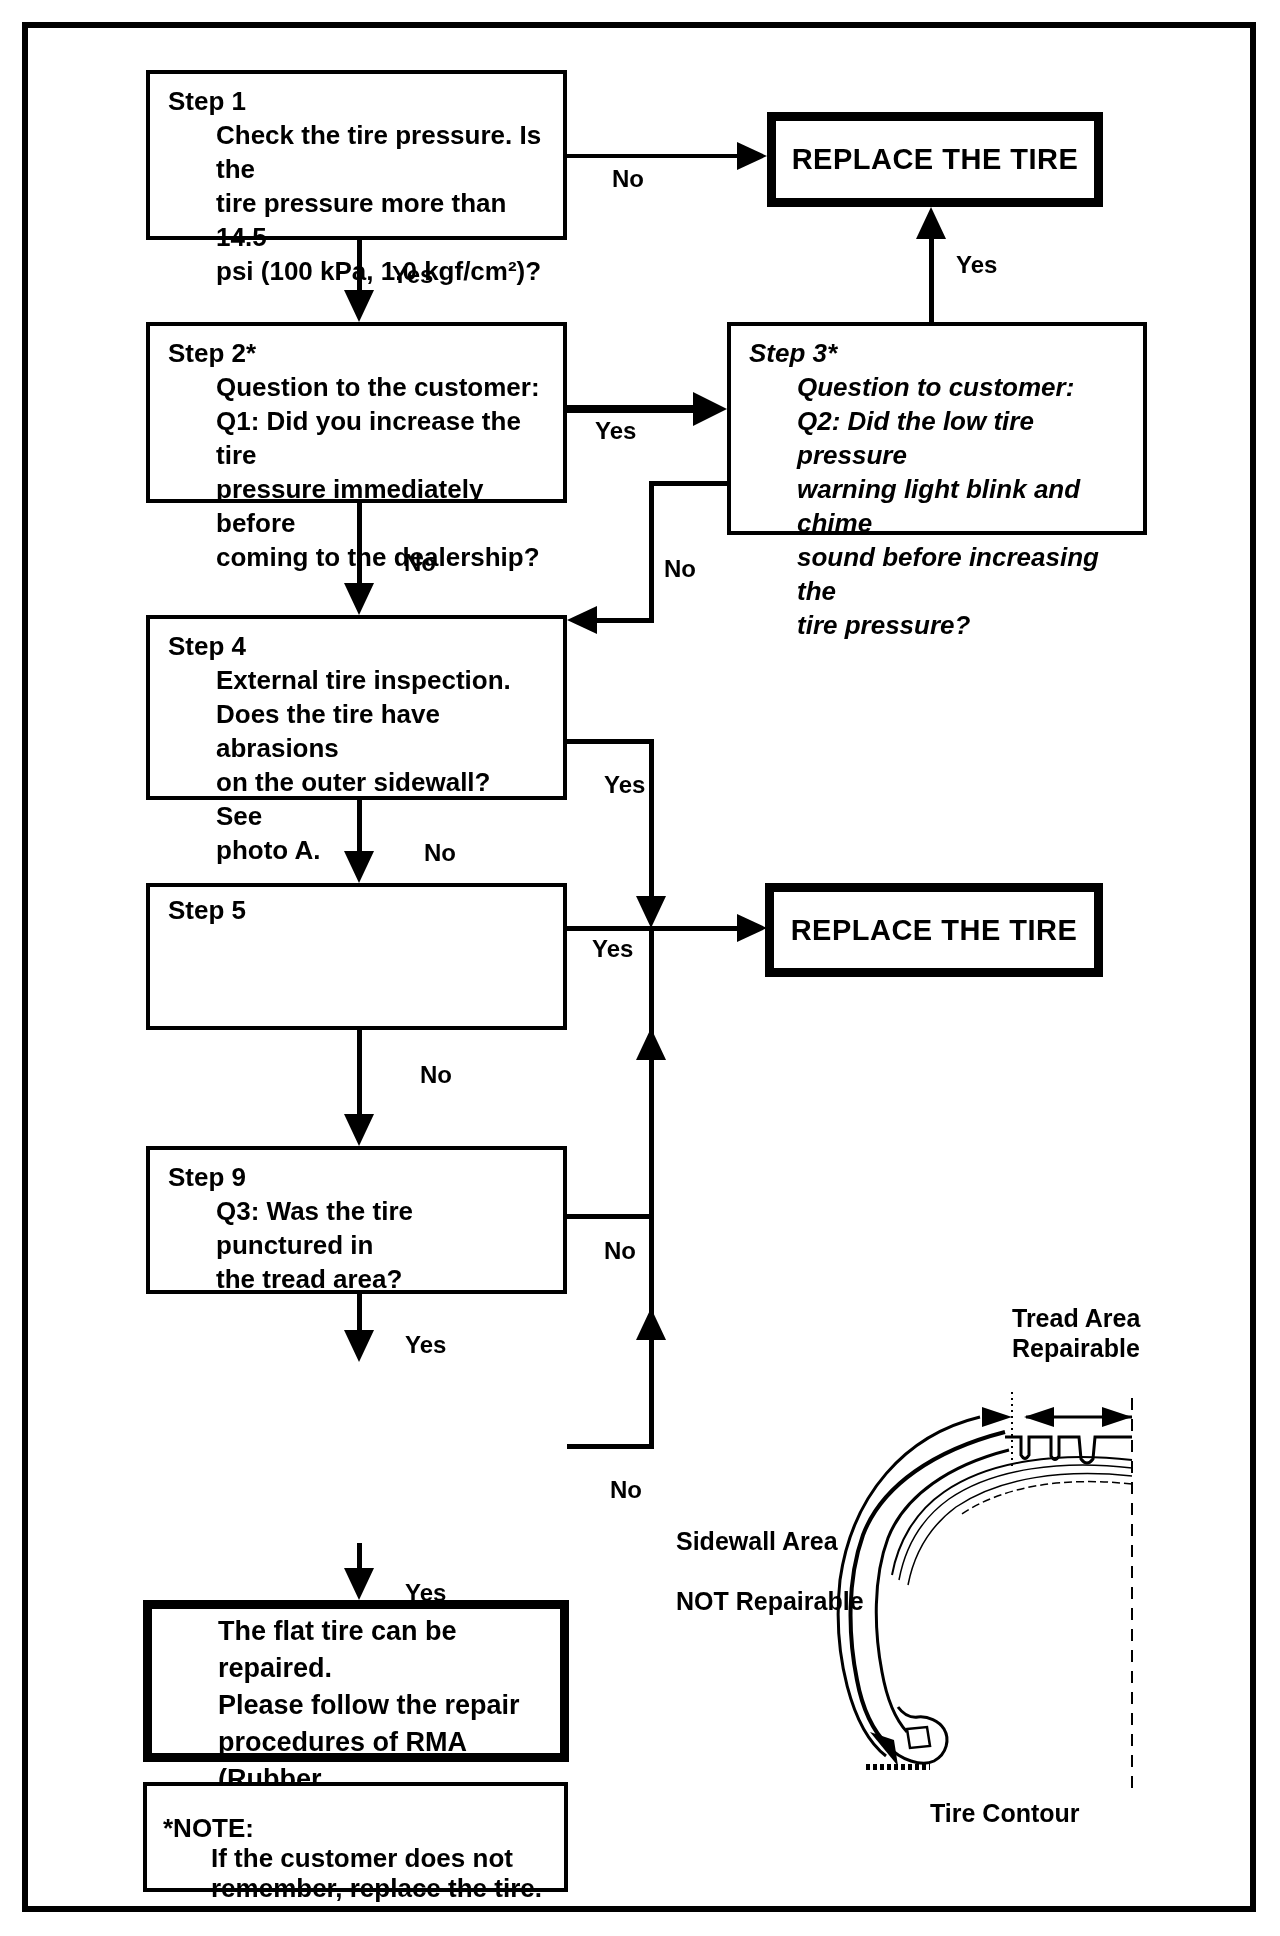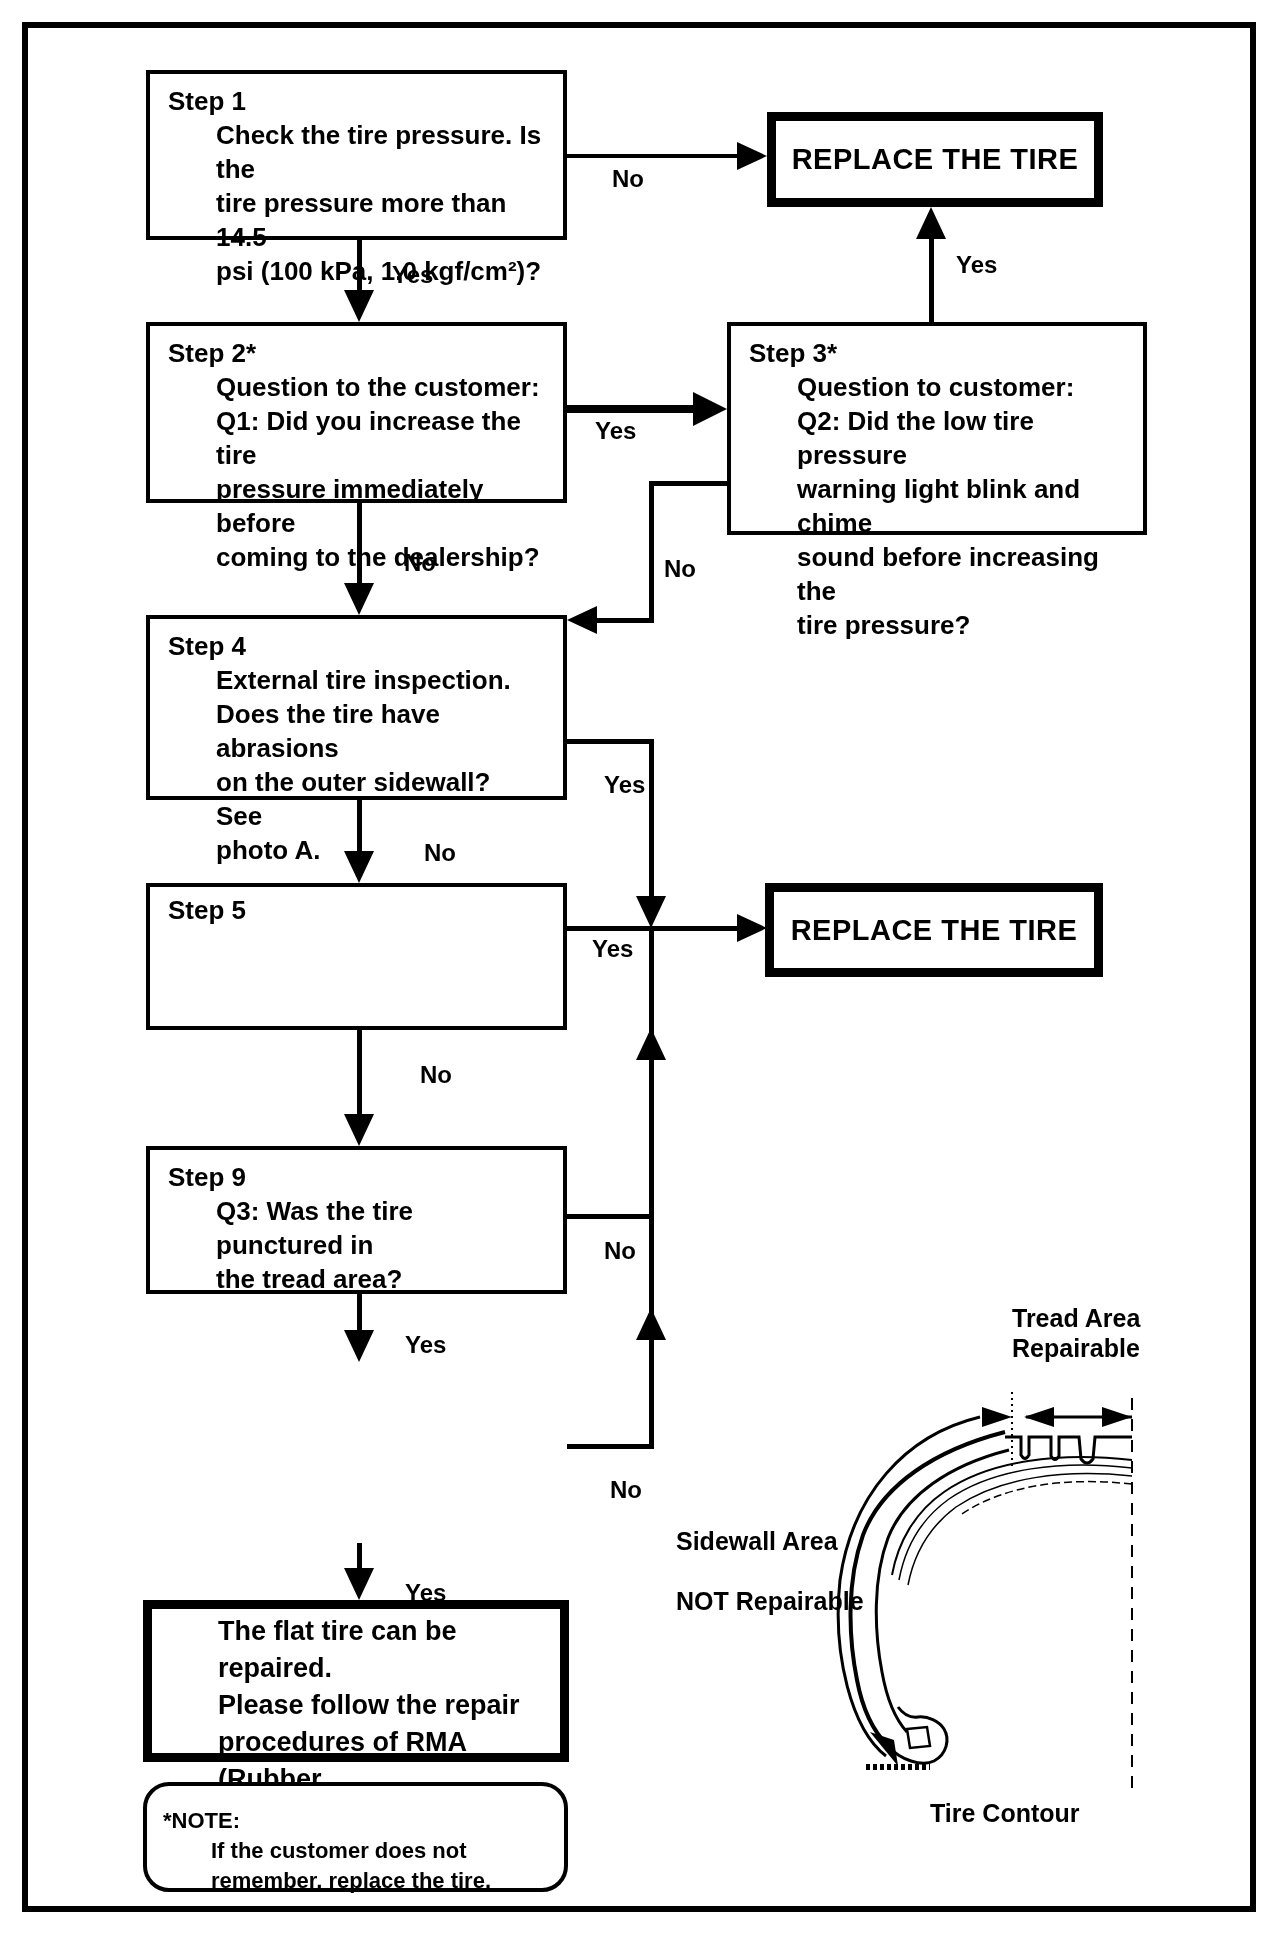--- a/index.html
+++ b/index.html
@@ -6,21 +6,21 @@
   .page{position:relative;width:1280px;height:1936px;background:#fff;overflow:hidden;
         font-family:"Liberation Sans","DejaVu Sans",sans-serif;font-weight:700;color:#000;}
   .frame{position:absolute;left:22px;top:22px;width:1222px;height:1878px;border:6px solid #000;}
   .box{position:absolute;border:4px solid #000;background:#fff;box-sizing:border-box;
        padding:10px 20px 6px 18px;font-size:26px;line-height:34px;}
   .box-title{display:block;}
   .box-body{display:block;white-space:pre-line;margin-left:48px;}
   .thick{border-width:9px;}
   .replace-box{position:absolute;border:9px solid #000;background:#fff;box-sizing:border-box;
        display:flex;align-items:center;justify-content:center;font-size:29px;letter-spacing:.5px;}
-  .note-box{font-size:22px;line-height:30px;padding:20px 16px;border-radius:26px;}
+  .note-box{font-size:26px;line-height:30px;padding:27px 16px;}
   .hline,.vline{position:absolute;background:#000;}
   .lbl{position:absolute;font-size:24px;line-height:26px;white-space:pre;}
   .arr{position:absolute;width:0;height:0;}
   .arr-down{border-left:15px solid transparent;border-right:15px solid transparent;border-top:32px solid #000;}
   .arr-up{border-left:15px solid transparent;border-right:15px solid transparent;border-bottom:32px solid #000;}
   .arr-right{border-top:14px solid transparent;border-bottom:14px solid transparent;border-left:30px solid #000;}
   .arr-left{border-top:14px solid transparent;border-bottom:14px solid transparent;border-right:30px solid #000;}
   .arr-right-big{border-top:17px solid transparent;border-bottom:17px solid transparent;border-left:34px solid #000;}
   .tire-label{position:absolute;font-size:25px;line-height:30px;white-space:pre-line;}
   .u{}
@@ -39,21 +39,21 @@
   </div>
 
   <div class="box" style="left:146px;top:322px;width:421px;height:181px;">
     <span class="box-title">Step 2*</span>
     <span class="box-body">Question to the customer:
 Q1: Did you increase the tire
 pressure immediately before
 coming to the dealership?</span>
   </div>
 
-  <div class="box" style="left:727px;top:322px;width:420px;height:213px;">
+  <div class="box" style="left:727px;top:322px;width:420px;height:213px;font-style:italic;">
     <span class="box-title">Step 3*</span>
     <span class="box-body">Question to customer:
 Q2: Did the low tire pressure
 warning light blink and chime
 sound before increasing the
 tire pressure?</span>
   </div>
 
   <div class="box" style="left:146px;top:615px;width:421px;height:185px;">
     <span class="box-title">Step 4</span>

